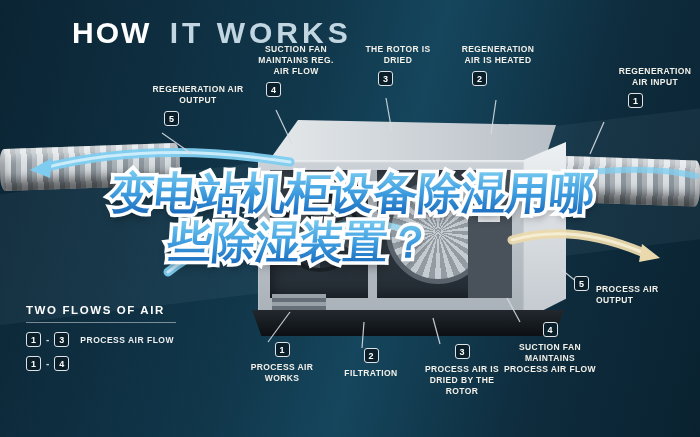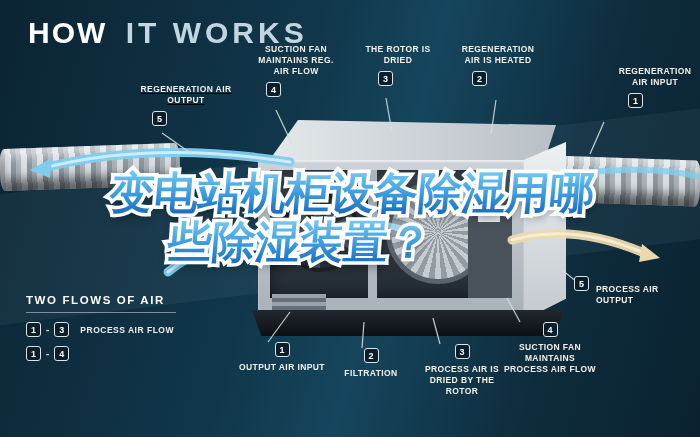--- a/index.html
+++ b/index.html
@@ -7,21 +7,21 @@
     position:relative;width:700px;height:437px;overflow:hidden;
     font-family:"Liberation Sans",sans-serif;
     background:linear-gradient(105deg,#0b2433 0%,#11374b 40%,#15465d 55%,#0e2c3d 78%,#0a2230 100%);
   }
   .bg-band{
     position:absolute;left:-8%;top:150px;width:120%;height:130px;
     background:rgba(185,215,230,.06);transform:rotate(-7deg);
   }
   
   .title{position:absolute;left:28px;top:16px;font-size:30px;letter-spacing:2px;white-space:nowrap;}
-  .title .bold{font-weight:800;color:#ffffff;}
+  .title .bold{font-weight:800;color:#ffffff;margin-left:44px;}
   .title .light{font-weight:700;color:#c2d6e2;letter-spacing:4px;margin-left:8px;}
   
   .duct{
     position:absolute;border-radius:5px/14px;
     background:repeating-linear-gradient(90deg,#aab2b8 0 5px,#d9dee2 5px 11px,#8d969d 11px 16px);
     box-shadow:inset 0 9px 10px rgba(255,255,255,.5),inset 0 -11px 12px rgba(0,0,0,.55);
   }
   .duct-left{left:0;top:146px;width:180px;height:42px;transform:rotate(-2deg);}
   .duct-right{left:546px;top:158px;width:154px;height:46px;transform:rotate(2deg);}
   
@@ -60,21 +60,21 @@
     width:15px;height:15px;border-radius:3px;background:#0b1f2b;border:1px solid #dde3e6;
     color:#ffffff;font-size:9px;font-weight:700;box-sizing:border-box;flex:0 0 auto;}
   .callout{position:absolute;display:flex;flex-direction:column;gap:5px;justify-content:flex-end;}
   .callout .label{font-size:8.5px;font-weight:700;line-height:1.3;letter-spacing:.4px;
     color:#f3f1e9;text-align:center;}
   .callout.topc .badge{align-self:flex-start;margin-left:16px;}
   .callout.botc .badge{align-self:center;}
   .callout.rowc{flex-direction:row;align-items:flex-start;gap:7px;}
   .callout.rowc .label{text-align:left;margin-top:8px;}
   
-  .legend{position:absolute;left:26px;top:294px;}
+  .legend{position:absolute;left:26px;top:304px;}
   .legend-heading{font-size:11.5px;font-weight:800;color:#ffffff;letter-spacing:1.6px;}
   .legend-rule{width:150px;height:1px;background:rgba(255,255,255,.45);margin:6px 0 9px;}
   .legend-row{display:flex;align-items:center;gap:4px;margin-bottom:9px;}
   .legend-row .dash{color:#cfd6da;font-size:10px;font-weight:700;margin:0 1px;}
   .legend-row .label{font-size:8.5px;font-weight:700;color:#eef0f1;letter-spacing:.5px;margin-left:7px;}
   
   .cn-wrap{position:absolute;left:0;right:0;top:168px;text-align:center;transform:skewX(-5deg);
     font-weight:900;line-height:1.12;pointer-events:none;}
   .cn-line{position:relative;display:block;font-size:44px;}
   .cn-line2{transform:translateX(-48px);}
@@ -139,21 +139,21 @@
       <line x1="520" y1="322" x2="507" y2="298"></line>
       <line x1="582" y1="286" x2="562" y2="270"></line>
     </g>
   </svg>
 
   <div class="title">
     <span class="bold">HOW</span>
     <span class="light">IT WORKS</span>
   </div>
 
-  <div class="callout topc" style="left:136px;top:84px;width:100px;text-decoration:underline;">
+  <div class="callout topc" style="left:148px;top:84px;width:100px;">
     <span class="label">REGENERATION AIR OUTPUT</span>
     <span class="badge">5</span>
   </div>
   <div class="callout topc" style="left:250px;top:44px;width:92px;">
     <span class="label">SUCTION FAN MAINTAINS REG. AIR FLOW</span>
     <span class="badge">4</span>
   </div>
   <div class="callout topc" style="left:362px;top:44px;width:72px;">
     <span class="label">THE ROTOR IS DRIED</span>
     <span class="badge">3</span>
@@ -162,21 +162,21 @@
     <span class="label">REGENERATION AIR IS HEATED</span>
     <span class="badge">2</span>
   </div>
   <div class="callout topc" style="left:612px;top:66px;width:86px;">
     <span class="label">REGENERATION AIR INPUT</span>
     <span class="badge">1</span>
   </div>
 
   <div class="callout botc" style="left:238px;top:342px;width:88px;">
     <span class="badge">1</span>
-    <span class="label">OUTPUT AIR INPUT</span>
+    <span class="label">PROCESS AIR WORKS</span>
   </div>
   <div class="callout botc" style="left:336px;top:348px;width:70px;">
     <span class="badge">2</span>
     <span class="label">FILTRATION</span>
   </div>
   <div class="callout botc" style="left:414px;top:344px;width:96px;">
     <span class="badge">3</span>
     <span class="label">PROCESS AIR IS DRIED BY THE ROTOR</span>
   </div>
   <div class="callout botc" style="left:502px;top:322px;width:96px;">

